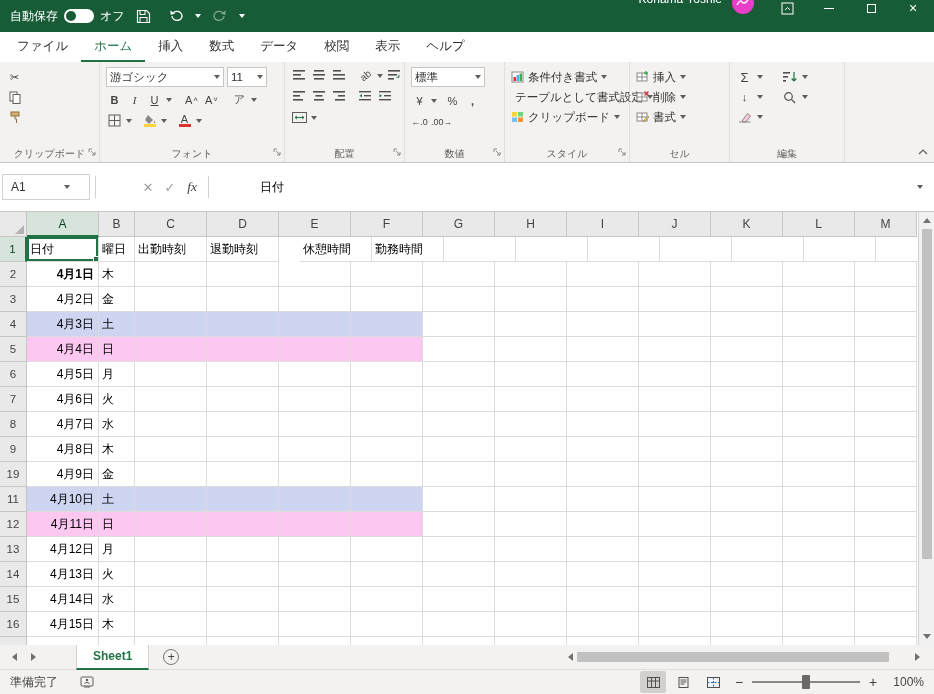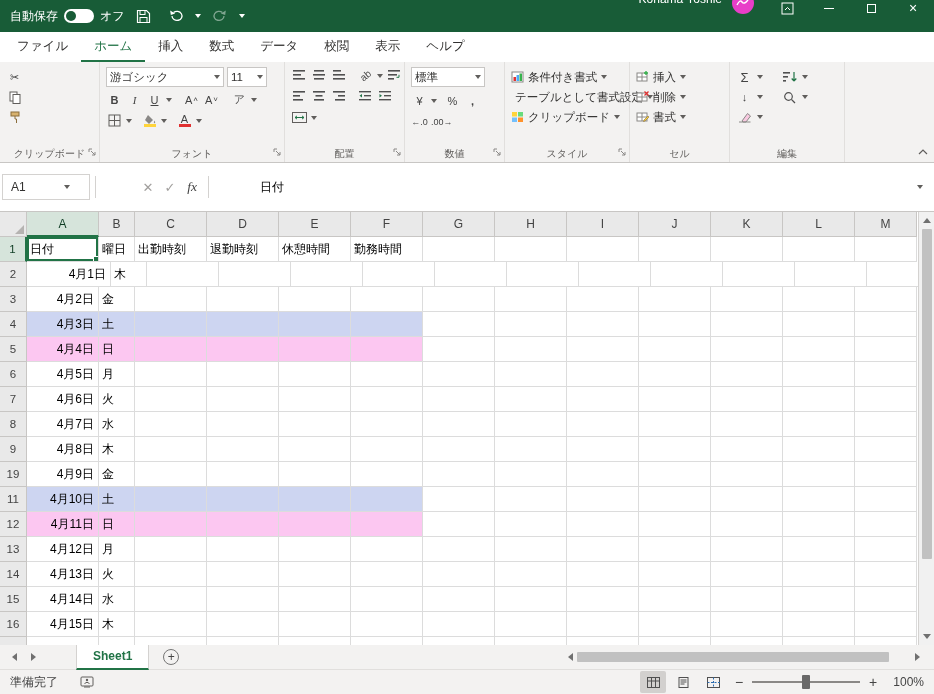--- a/index.html
+++ b/index.html
@@ -516,33 +516,33 @@
         <div class="col-header" style="width: 72px;">K</div>
         <div class="col-header" style="width: 72px;">L</div>
         <div class="col-header" style="width: 62px;">M</div>
       </div>
       <div class="grid-row">
         <div class="row-header sel">1</div>
         <div class="cell hdr-cell selected-cell" style="width: 72px;">日付<div class="fill-handle"></div></div>
         <div class="cell hdr-cell" style="width: 36px;">曜日</div>
         <div class="cell hdr-cell" style="width: 72px;">出勤時刻</div>
         <div class="cell hdr-cell" style="width: 72px;">退勤時刻</div>
-        <div class="cell hdr-cell" style="width: 72px;">休憩時間</div>
+        <div class="cell hdr-cell" style="width: 72px; margin-left: 21px;">休憩時間</div>
         <div class="cell hdr-cell" style="width: 72px;">勤務時間</div>
         <div class="cell hdr-cell" style="width: 72px;"></div>
         <div class="cell hdr-cell" style="width: 72px;"></div>
         <div class="cell hdr-cell" style="width: 72px;"></div>
         <div class="cell hdr-cell" style="width: 72px;"></div>
         <div class="cell hdr-cell" style="width: 72px;"></div>
         <div class="cell hdr-cell" style="width: 72px;"></div>
         <div class="cell hdr-cell" style="width: 62px;"></div>
       </div>
       <div class="grid-row">
         <div class="row-header">2</div>
-        <div class="cell date-cell" style="width: 84px;">4月1日</div>
+        <div class="cell date-cell" style="width: 72px; font-weight: bold;">4月1日</div>
         <div class="cell day-cell" style="width: 36px;">木</div>
         <div class="cell" style="width: 72px;"></div>
         <div class="cell" style="width: 72px;"></div>
         <div class="cell" style="width: 72px;"></div>
         <div class="cell" style="width: 72px;"></div>
         <div class="cell" style="width: 72px;"></div>
         <div class="cell" style="width: 72px;"></div>
         <div class="cell" style="width: 72px;"></div>
         <div class="cell" style="width: 72px;"></div>
         <div class="cell" style="width: 72px;"></div>

